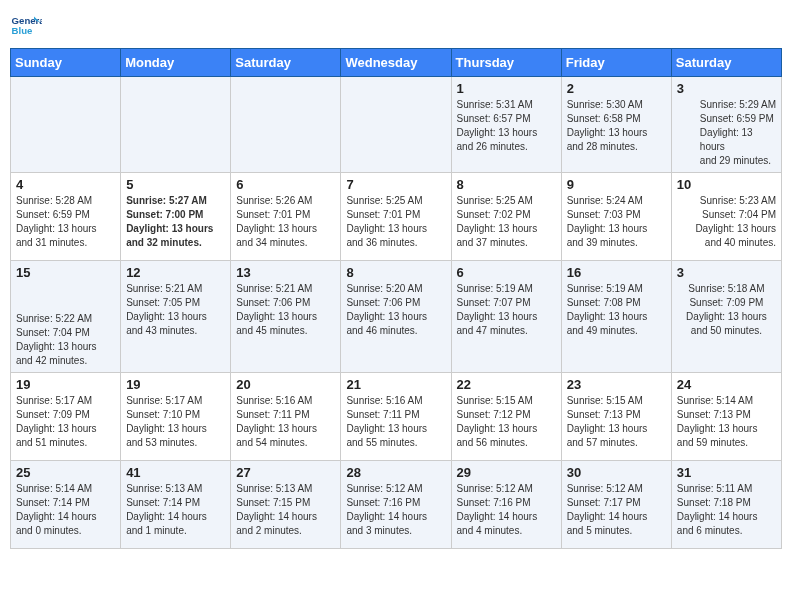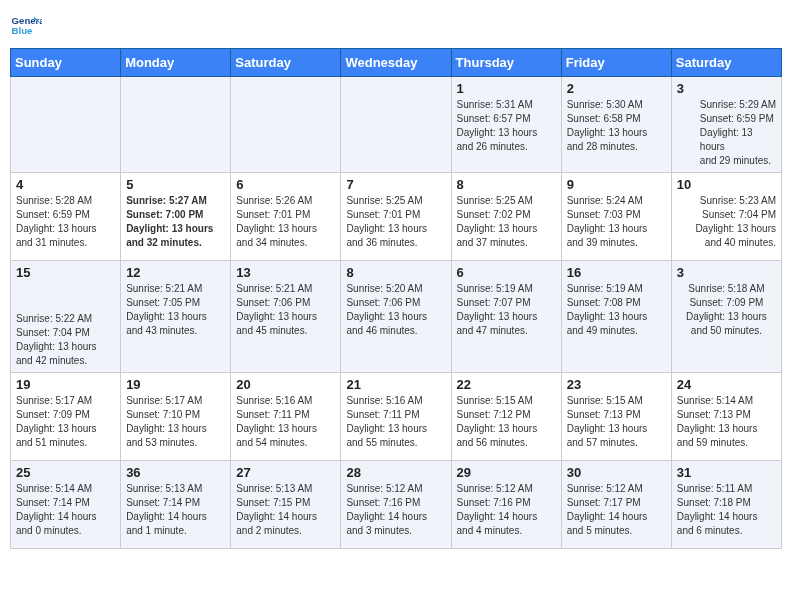--- a/index.html
+++ b/index.html
@@ -301,21 +301,21 @@
       </tr>
       <tr>
         <td>
           <span class="day-number">25</span>
           <div class="day-info" style="white-space: pre-line;">Sunrise: 5:14 AM
 Sunset: 7:14 PM
 Daylight: 14 hours
 and 0 minutes.</div>
         </td>
         <td>
-          <span class="day-number">36</span>
+          <span class="day-number">41</span>
           <div class="day-info" style="white-space: pre-line;">Sunrise: 5:13 AM
 Sunset: 7:14 PM
 Daylight: 14 hours
 and 1 minute.</div>
         </td>
         <td>
           <span class="day-number">27</span>
           <div class="day-info" style="white-space: pre-line;">Sunrise: 5:13 AM
 Sunset: 7:15 PM
 Daylight: 14 hours

